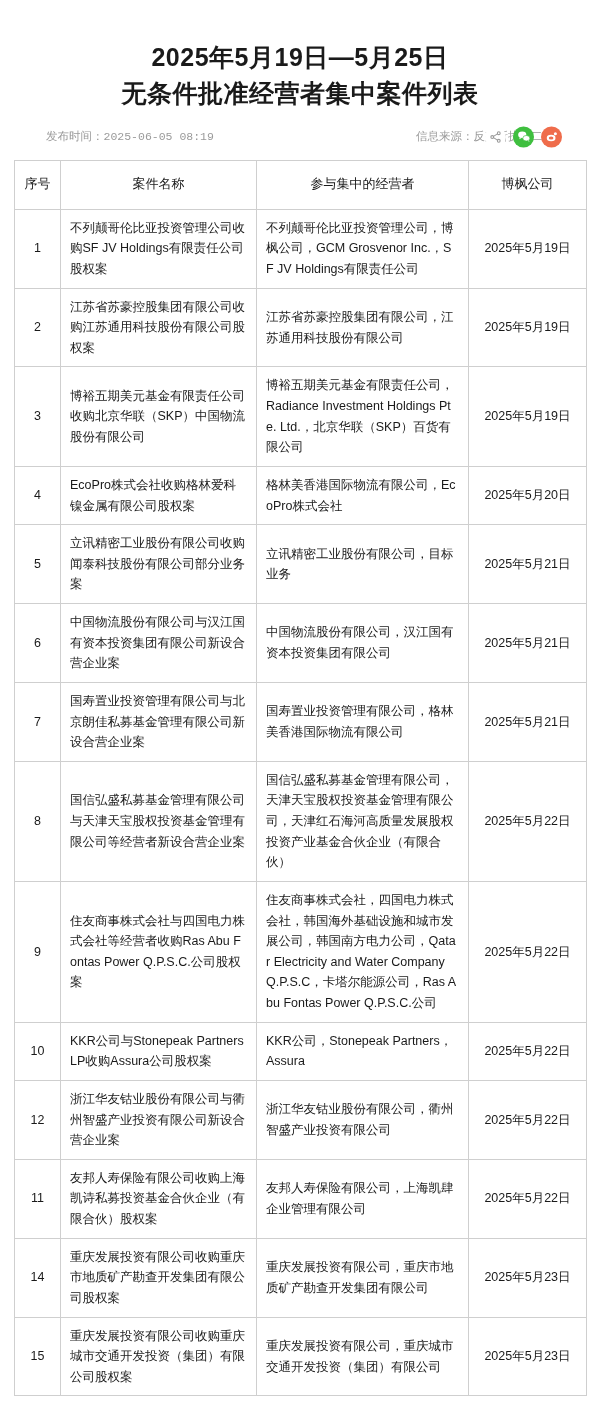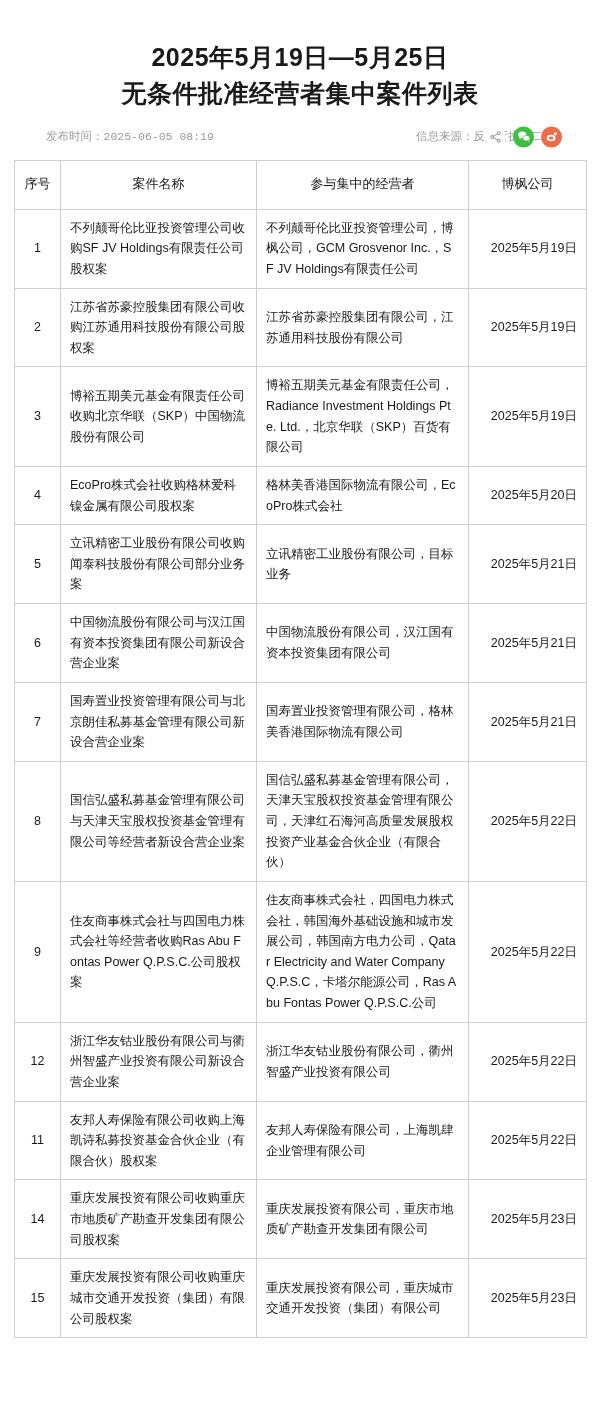--- a/index.html
+++ b/index.html
@@ -92,21 +92,21 @@
     font-weight: normal;
     padding: 13px 6px;
     font-size: 13px;
     font-family: Liberation Mono, monospace;
   }
   col.c-no { width: 46px; }
   col.c-name { width: 196px; }
   col.c-parties { width: 212px; }
   col.c-date { width: 118px; }
   td.no { text-align: center; }
-  td.date { text-align: right; white-space: nowrap; font-size: 12px; }
+  td.date { text-align: center; white-space: nowrap; font-size: 12px; }
   td.name, td.parties { text-align: left; }
 </style>
 </head>
 <body>
 
 <div class="page">
 
   <div class="header">
     <h1 class="title">
       <span class="title-line">2025年5月19日—5月25日</span>
@@ -211,20 +211,26 @@
           <td class="parties">国信弘盛私募基金管理有限公司，天津天宝股权投资基金管理有限公司，天津红石海河高质量发展股权投资产业基金合伙企业（有限合伙）</td>
           <td class="date">2025年5月22日</td>
         </tr>
         <tr>
           <td class="no">9</td>
           <td class="name">住友商事株式会社与四国电力株式会社等经营者收购Ras Abu Fontas Power Q.P.S.C.公司股权案</td>
           <td class="parties">住友商事株式会社，四国电力株式会社，韩国海外基础设施和城市发展公司，韩国南方电力公司，Qatar Electricity and Water Company Q.P.S.C，卡塔尔能源公司，Ras Abu Fontas Power Q.P.S.C.公司</td>
           <td class="date">2025年5月22日</td>
         </tr>
         <tr>
+          <td class="no">10</td>
+          <td class="name">KKR公司与Stonepeak Partners LP收购Assura公司股权案</td>
+          <td class="parties">KKR公司，Stonepeak Partners，Assura</td>
+          <td class="date">2025年5月22日</td>
+        </tr>
+        <tr>
           <td class="no">12</td>
           <td class="name">浙江华友钴业股份有限公司与衢州智盛产业投资有限公司新设合营企业案</td>
           <td class="parties">浙江华友钴业股份有限公司，衢州智盛产业投资有限公司</td>
           <td class="date">2025年5月22日</td>
         </tr>
         <tr>
           <td class="no">11</td>
           <td class="name">友邦人寿保险有限公司收购上海凯诗私募投资基金合伙企业（有限合伙）股权案</td>
           <td class="parties">友邦人寿保险有限公司，上海凯肆企业管理有限公司</td>
           <td class="date">2025年5月22日</td>

